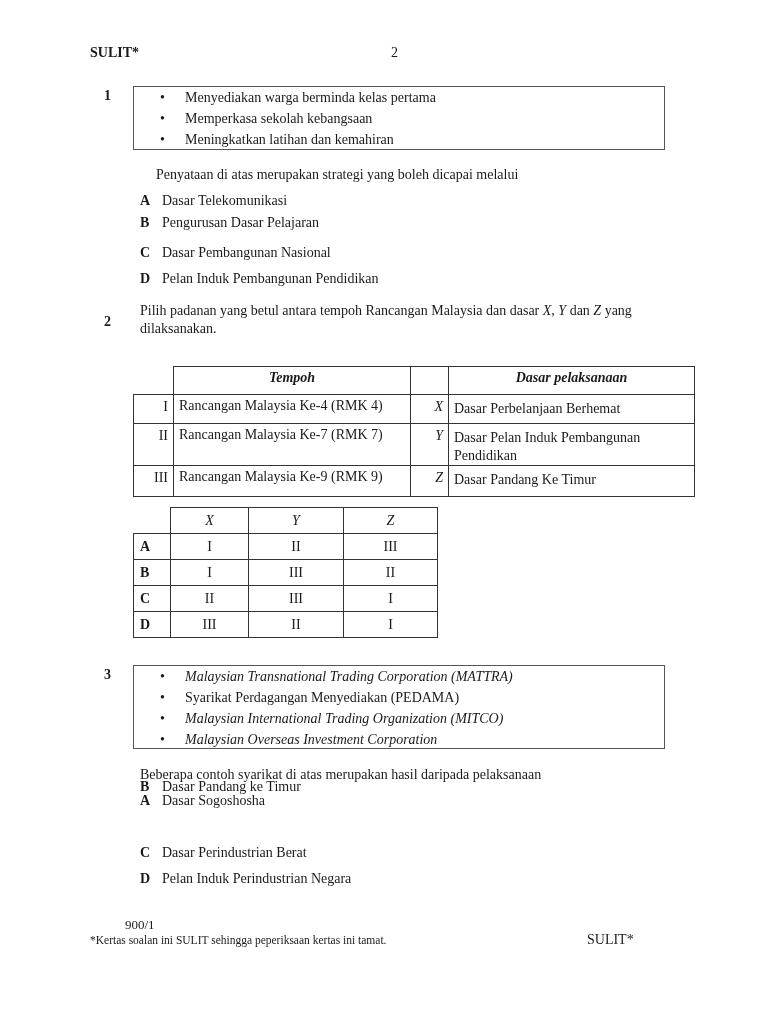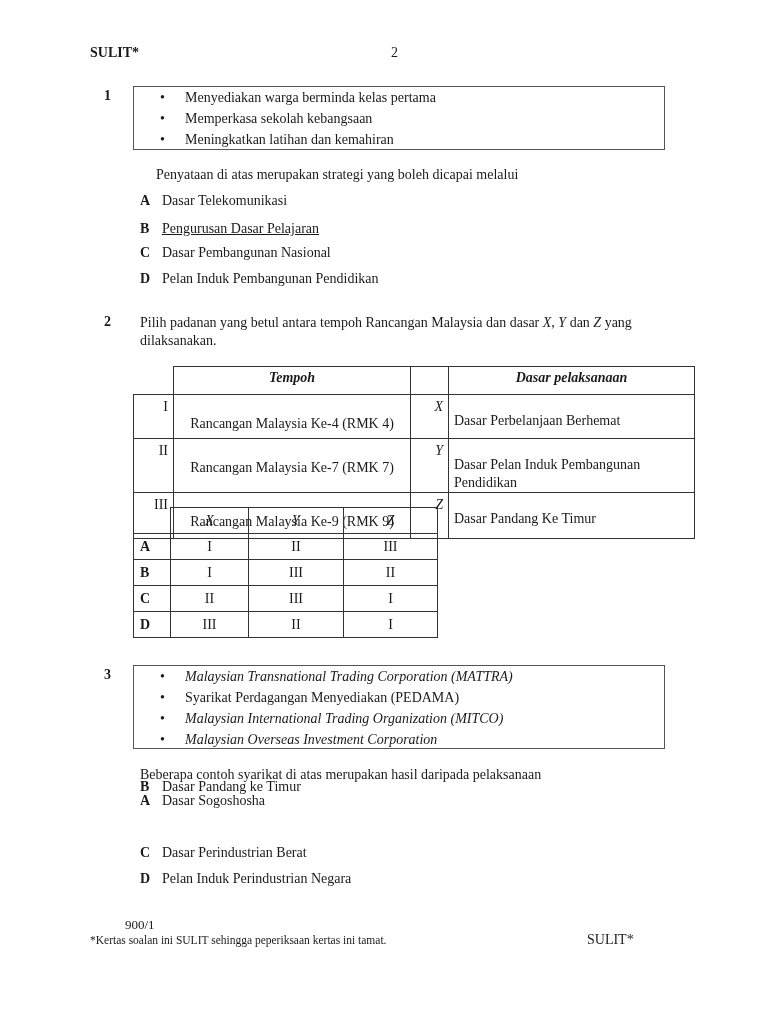--- a/index.html
+++ b/index.html
@@ -52,40 +52,40 @@
       top: 0;
       font-size: 14px;
     }
 
     
     .stem { left: 140px; font-size: 14px; white-space: nowrap; }
     .opt { left: 140px; font-size: 14px; white-space: nowrap; }
     .opt .letter { display: inline-block; width: 22px; font-weight: bold; }
 
     
-    #q2-stem { left: 140px; top: 314px; width: 540px; line-height: 18px; font-size: 14px; }
+    #q2-stem { left: 140px; top: 302px; width: 540px; line-height: 18px; font-size: 14px; }
 
     
     #main-table {
       left: 133px;
       top: 366px;
       border-collapse: collapse;
       font-size: 14px;
     }
     #main-table td {
       border: 1.5px solid #333;
       padding: 0 5px;
       vertical-align: top;
       line-height: 18px;
     }
     #main-table td.blank-corner { border-top: none; border-left: none; }
     #main-table td.rn { text-align: right; width: 29px; padding-top: 3px; }
-    #main-table td.tempoh { width: 226px; padding-top: 20px; text-align: center; }
+    #main-table td.tempoh { width: 226px; padding-top: 2px; }
     #main-table td.letter { text-align: right; width: 27px; padding-top: 3px; font-style: italic; }
-    #main-table td.dasar { width: 235px; padding-top: 17px; }
+    #main-table td.dasar { width: 235px; padding-top: 5px; }
     #main-table tr.head td { height: 25px; font-weight: bold; font-style: italic; text-align: center; padding-top: 2px; }
     #main-table tr.r1 td { height: 23px; }
     #main-table tr.r2 td { height: 32px; }
     #main-table tr.r3 td { height: 25px; }
 
     
     #grid-table {
       left: 133px;
       top: 507px;
       border-collapse: collapse;
@@ -119,21 +119,21 @@
 <div class="abs qnum" style="top:88px;">1</div>
 <div class="abs box" style="top:86px; height:64px; padding-top:0px;">
   <ul>
     <li><span class="bullet">•</span><span>Menyediakan warga berminda kelas pertama</span></li>
     <li><span class="bullet">•</span><span>Memperkasa sekolah kebangsaan</span></li>
     <li><span class="bullet">•</span><span>Meningkatkan latihan dan kemahiran</span></li>
   </ul>
 </div>
 <div class="abs stem" style="top:167px;margin-left:16px;">Penyataan di atas merupakan strategi yang boleh dicapai melalui</div>
 <div class="abs opt" style="top:193px;"><span class="letter">A</span><span>Dasar Telekomunikasi</span></div>
-<div class="abs opt" style="top:221px;text-decoration:underline;"><span class="letter">B</span><span>Pengurusan Dasar Pelajaran</span></div>
+<div class="abs opt" style="top:215px;"><span class="letter">B</span><span>Pengurusan Dasar Pelajaran</span></div>
 <div class="abs opt" style="top:245px;"><span class="letter">C</span><span>Dasar Pembangunan Nasional</span></div>
 <div class="abs opt" style="top:271px;"><span class="letter">D</span><span>Pelan Induk Pembangunan Pendidikan</span></div>
 
 <div class="abs qnum" style="top:314px;">2</div>
 <div id="q2-stem" class="abs"><span>Pilih padanan yang betul antara tempoh Rancangan Malaysia dan dasar </span><span class="italic">X</span><span>, </span><span class="italic">Y</span><span> dan </span><span class="italic">Z</span><span> yang dilaksanakan.</span></div>
 
 <table id="main-table" class="abs">
   <tbody>
       <tr class="head">
     <td class="rn blank-corner"></td>

